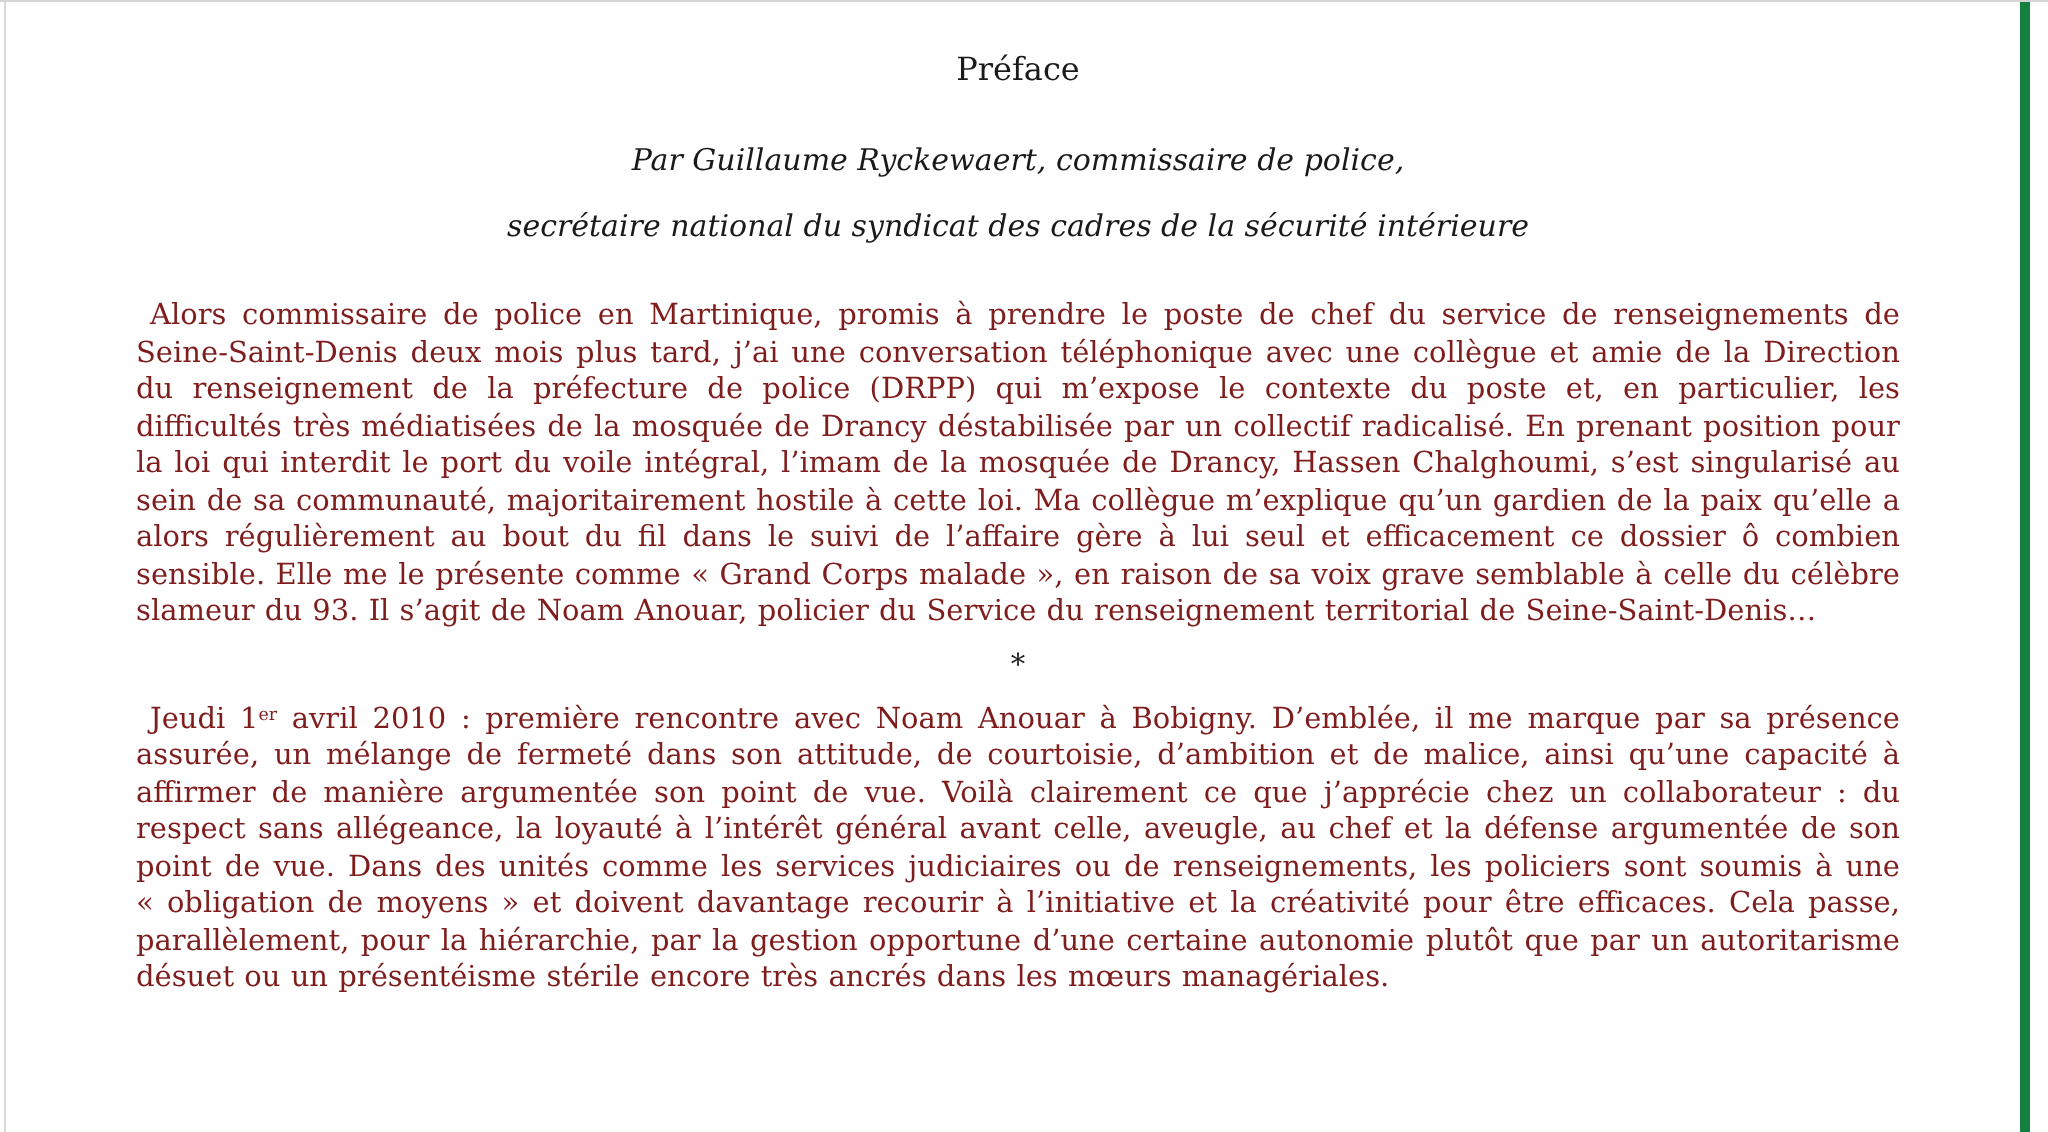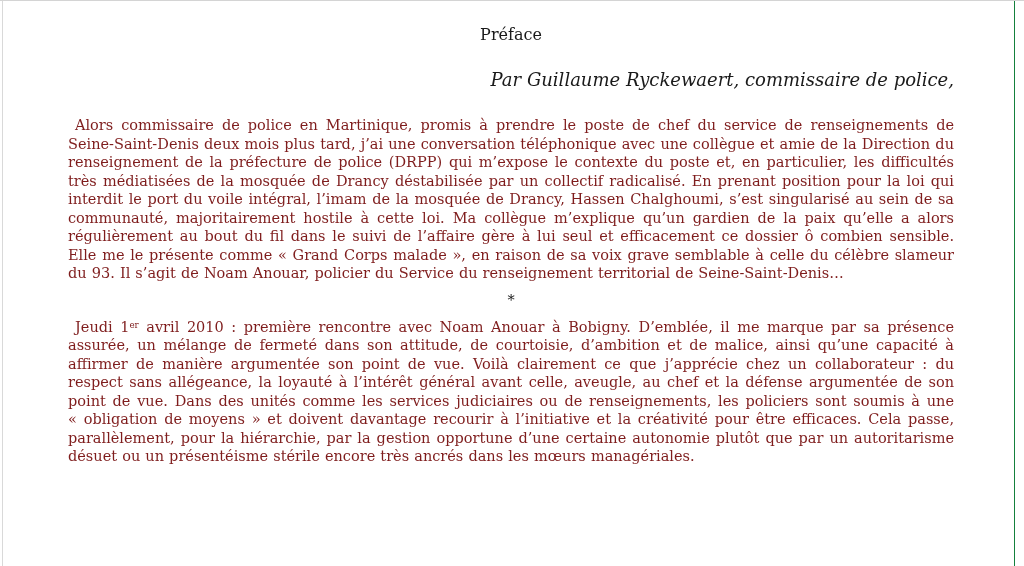--- a/index.html
+++ b/index.html
@@ -16,36 +16,36 @@
     top: 0; left: 0;
     width: 1024px; height: 1px;
     background: #d4d4d4;
   }
   .page {
     position: absolute;
     top: 1px; left: 2px;
     width: 1013px; height: 565px;
     box-sizing: border-box;
     border-left: 1px solid #d9d9d9;
-    border-right: 1px solid #15803d;
+    border-right: 5px solid #15803d;
     background: #ffffff;
     padding: 0 60px 0 65px;
     color: #1a1a1a;
   }
   .title {
     margin-top: 24px;
     text-align: center;
     font-size: 16px;
     line-height: 20px;
     color: #1a1a1a;
   }
   .byline {
-    text-align: right;
+    text-align: center;
     font-style: italic;
-    font-size: 18px;
+    font-size: 15px;
     line-height: 18px;
     color: #1a1a1a;
   }
   .byline-author { margin-top: 26px; }
   .byline-role   { margin-top: 15px; }
   .body-para {
     font-size: 14.5px;
     line-height: 18.5px;
     text-align: justify;
     text-indent: 7px;
@@ -71,20 +71,21 @@
 <body>
 
 <div class="top-rule"></div>
 
 <div class="page">
 
   <div class="title">Préface</div>
 
   <div class="byline byline-author">Par Guillaume Ryckewaert, commissaire de police,</div>
 
+  <div class="byline byline-role">secrétaire national du syndicat des cadres de la sécurité intérieure</div>
 
   <div class="body-para para-1">Alors commissaire de police en Martinique, promis à prendre le poste de chef du service de renseignements de Seine-Saint-Denis deux mois plus tard, j’ai une conversation téléphonique avec une collègue et amie de la Direction du renseignement de la préfecture de police (DRPP) qui m’expose le contexte du poste et, en particulier, les difficultés très médiatisées de la mosquée de Drancy déstabilisée par un collectif radicalisé. En prenant position pour la loi qui interdit le port du voile intégral, l’imam de la mosquée de Drancy, Hassen Chalghoumi, s’est singularisé au sein de sa communauté, majoritairement hostile à cette loi. Ma collègue m’explique qu’un gardien de la paix qu’elle a alors régulièrement au bout du fil dans le suivi de l’affaire gère à lui seul et efficacement ce dossier ô combien sensible. Elle me le présente comme «&nbsp;Grand Corps malade&nbsp;», en raison de sa voix grave semblable à celle du célèbre slameur du 93. Il s’agit de Noam Anouar, policier du Service du renseignement territorial de Seine-Saint-Denis…</div>
 
 
   <div class="separator">*</div>
 
   <div class="body-para para-3"><span>Jeudi 1</span><sup>er</sup><span> avril 2010&nbsp;: première rencontre avec Noam Anouar à Bobigny. D’emblée, il me marque par sa présence assurée, un mélange de fermeté dans son attitude, de courtoisie, d’ambition et de malice, ainsi qu’une capacité à affirmer de manière argumentée son point de vue. Voilà clairement ce que j’apprécie chez un collaborateur&nbsp;: du respect sans allégeance, la loyauté à l’intérêt général avant celle, aveugle, au chef et la défense argumentée de son point de vue. Dans des unités comme les services judiciaires ou de renseignements, les policiers sont soumis à une «&nbsp;obligation de moyens&nbsp;» et doivent davantage recourir à l’initiative et la créativité pour être efficaces. Cela passe, parallèlement, pour la hiérarchie, par la gestion opportune d’une certaine autonomie plutôt que par un autoritarisme désuet ou un présentéisme stérile encore très ancrés dans les mœurs managériales.</span></div>
 
 </div>
 

